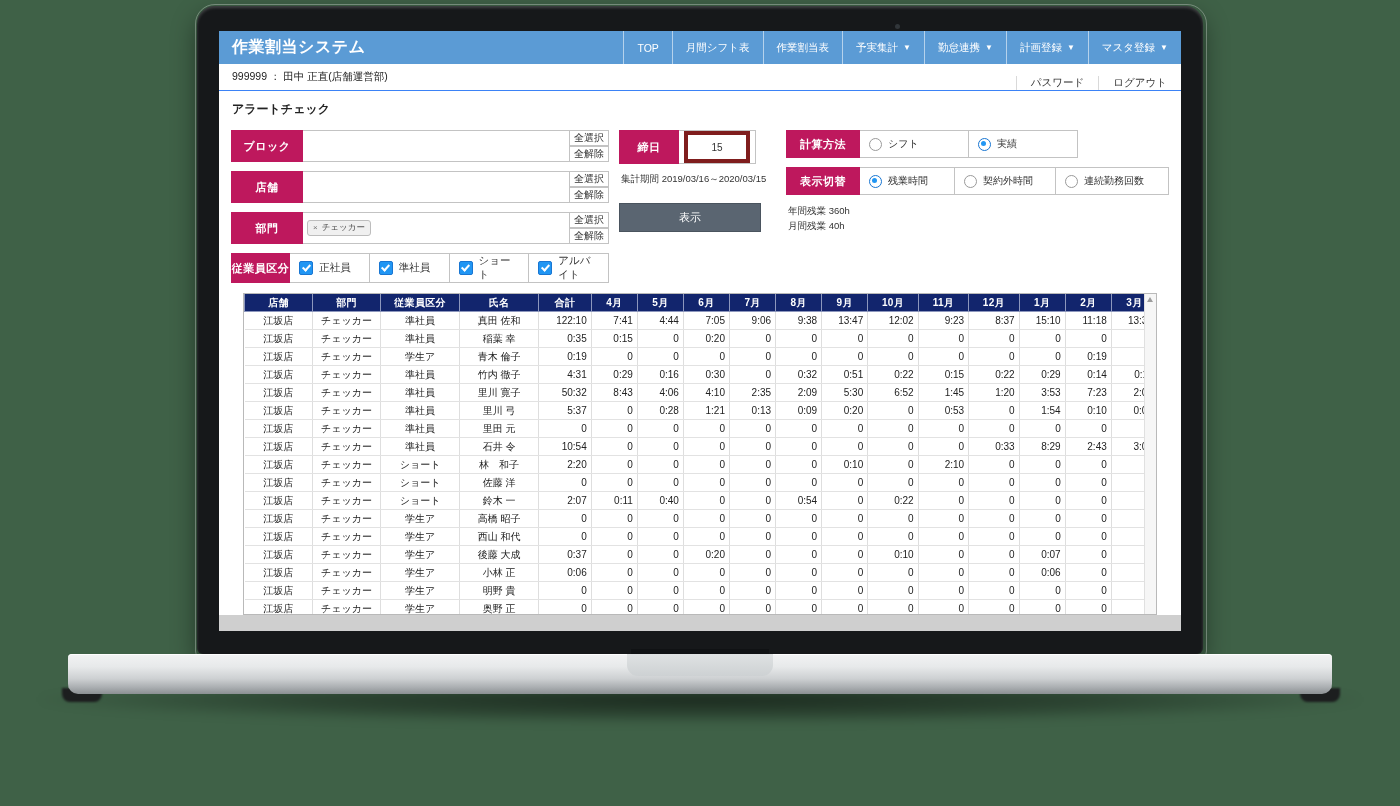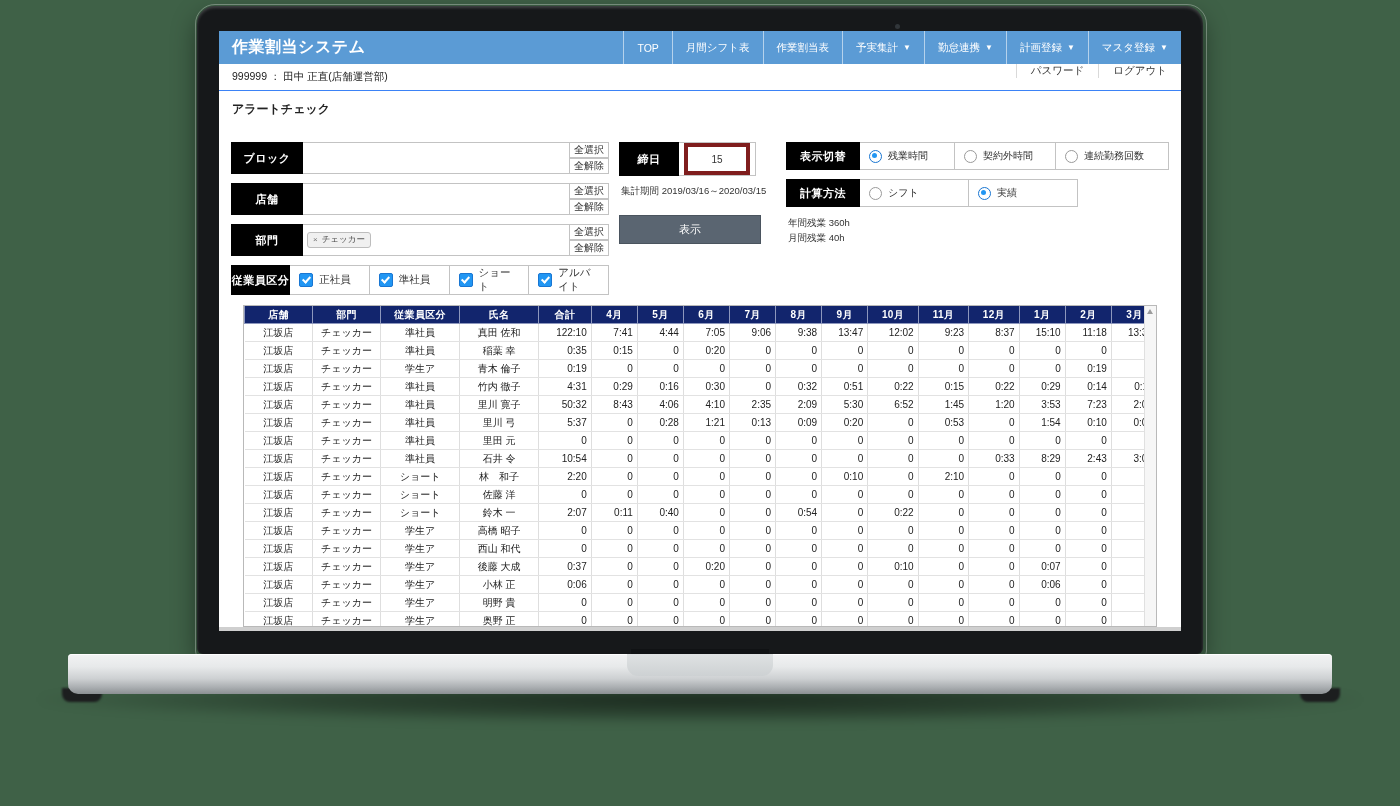--- a/index.html
+++ b/index.html
@@ -74,38 +74,38 @@
     white-space:nowrap;cursor:pointer;
   }
   .nav-item .caret{margin-left:5px;font-size:8px;line-height:1;}
 
   .userbar{
     height:26px;border-bottom:1px solid #3b82f6;
     display:flex;align-items:center;justify-content:space-between;
     font-size:10.5px;color:#222;
   }
   .userbar .who{padding-left:13px;}
-  .userbar .acts{display:flex;height:26px;align-items:flex-start;}
+  .userbar .acts{display:flex;height:26px;align-items:flex-end;}
   .userbar .act{
     display:flex;align-items:center;justify-content:center;
     padding:0 14px;border-left:1px solid #d9d9d9;font-size:10.5px;color:#333;cursor:pointer;
   }
 
   .page{padding:8px 12px 0 12px;}
-  .page-title{font-size:12px;font-weight:700;color:#222;margin:2px 0 24px 1px;}
+  .page-title{font-size:12px;font-weight:700;color:#222;margin:2px 0 12px 1px;}
 
   
   .filters{display:flex;align-items:flex-start;gap:0;position:relative;}
   .col-left{width:378px;}
   .col-mid{width:190px;padding-left:10px;}
   .col-right{flex:1;padding-left:4px;position:relative;}
 
   .frow{display:flex;align-items:stretch;margin-bottom:9px;}
   .lbl{
-    background:#000000;color:#fff;font-size:11px;font-weight:700;
+    background:#be185d;color:#fff;font-size:11px;font-weight:700;
     display:flex;align-items:center;justify-content:center;
     width:72px;min-height:26px;letter-spacing:.5px;
   }
   .lbl.w60{width:60px;}
   .lbl.w74{width:74px;}
   .field{
     flex:1;border:1px solid #c3c3c3;border-left:none;background:#fff;
     display:flex;align-items:center;padding:0 4px;min-height:26px;
   }
   .selbtns{display:flex;flex-direction:column;}
@@ -337,46 +337,46 @@
               </div>
             </div>
 
             <div class="period">集計期間 2019/03/16～2020/03/15</div>
 
             <div class="showbtn">表示</div>
           </div>
 
           <div class="col-right">
             <div class="frow">
+              <div class="lbl w74">計算方法</div>
+              <div class="rcell" style="width:90px">
+                <span class="radio"></span>
+                <span>シフト</span>
+              </div>
+              <div class="rcell" style="width:90px">
+                <span class="radio on"></span>
+                <span>実績</span>
+              </div>
+            </div>
+
+            <div class="frow">
               <div class="lbl w74">表示切替</div>
               <div class="rcell" style="width:76px">
                 <span class="radio on"></span>
                 <span>残業時間</span>
               </div>
               <div class="rcell" style="width:82px">
                 <span class="radio"></span>
                 <span>契約外時間</span>
               </div>
               <div class="rcell" style="width:94px">
                 <span class="radio"></span>
                 <span>連続勤務回数</span>
               </div>
 
-            </div>
-
-            <div class="frow">
-              <div class="lbl w74">計算方法</div>
-              <div class="rcell" style="width:90px">
-                <span class="radio"></span>
-                <span>シフト</span>
-              </div>
-              <div class="rcell" style="width:90px">
-                <span class="radio on"></span>
-                <span>実績</span>
-              </div>
             </div>
 
             <div class="ot-note">
               <div>年間残業 360h</div>
               <div>月間残業 40h</div>
             </div>
 
           </div>
         </div>
 

